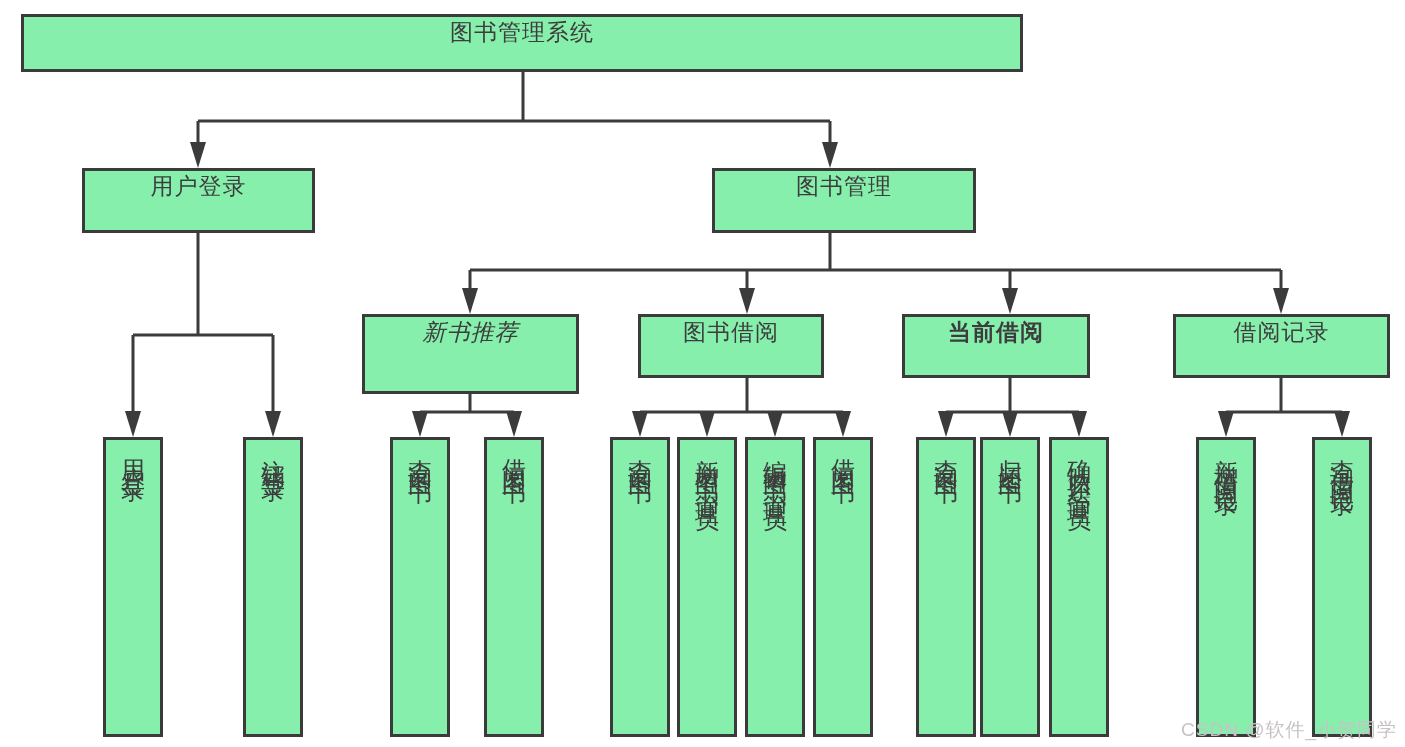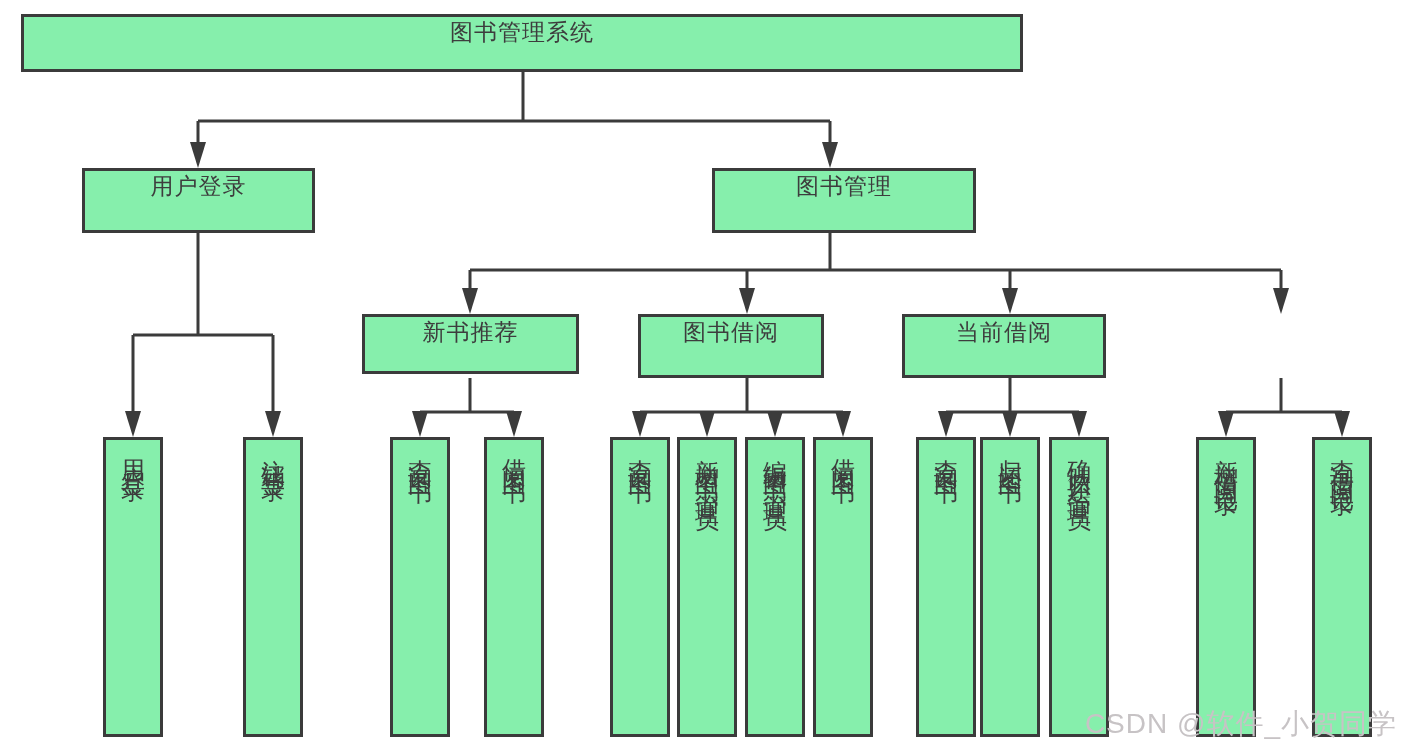--- a/index.html
+++ b/index.html
@@ -44,21 +44,21 @@
     writing-mode: vertical-rl;
     text-orientation: mixed;
     letter-spacing: 7px;
     line-height: 1;
     white-space: nowrap;
   }
   .watermark {
     position: absolute;
     right: 8px;
     bottom: 4px;
-    font-size: 28px;
+    font-size: 19px;
     color: #c7c3c5;
     letter-spacing: 1px;
     white-space: nowrap;
     z-index: 5;
   }
 </style>
 </head>
 <body>
 
 <div id="stage">
@@ -107,28 +107,31 @@
     <span>图书管理系统</span>
   </div>
 
   <div class="node hnode" style="left:82px; top:168px; width:233px; height:65px;">
     <span>用户登录</span>
   </div>
   <div class="node hnode" style="left:712px; top:168px; width:264px; height:65px;">
     <span>图书管理</span>
   </div>
 
-  <div class="node hnode" style="left:362px; top:314px; width:217px; height:60px;">
+  <div class="node hnode" style="left:362px; top:314px; width:217px; height:80px;font-style:italic;">
     <span>新书推荐</span>
   </div>
   <div class="node hnode" style="left:638px; top:314px; width:186px; height:64px;">
     <span>图书借阅</span>
   </div>
-  <div class="node hnode" style="left:902px; top:314px; width:204px; height:64px;">
+  <div class="node hnode" style="left:902px; top:314px; width:188px; height:64px;font-weight:bold;">
     <span>当前借阅</span>
+  </div>
+  <div class="node hnode" style="left:1173px; top:314px; width:217px; height:64px;">
+    <span>借阅记录</span>
   </div>
 
   <div class="node vnode" style="left:103px; top:437px; width:60px; height:300px;">
     <span class="vlabel">用户登录</span>
   </div>
   <div class="node vnode" style="left:243px; top:437px; width:60px; height:300px;">
     <span class="vlabel">注销登录</span>
   </div>
 
   <div class="node vnode" style="left:390px; top:437px; width:60px; height:300px;">

